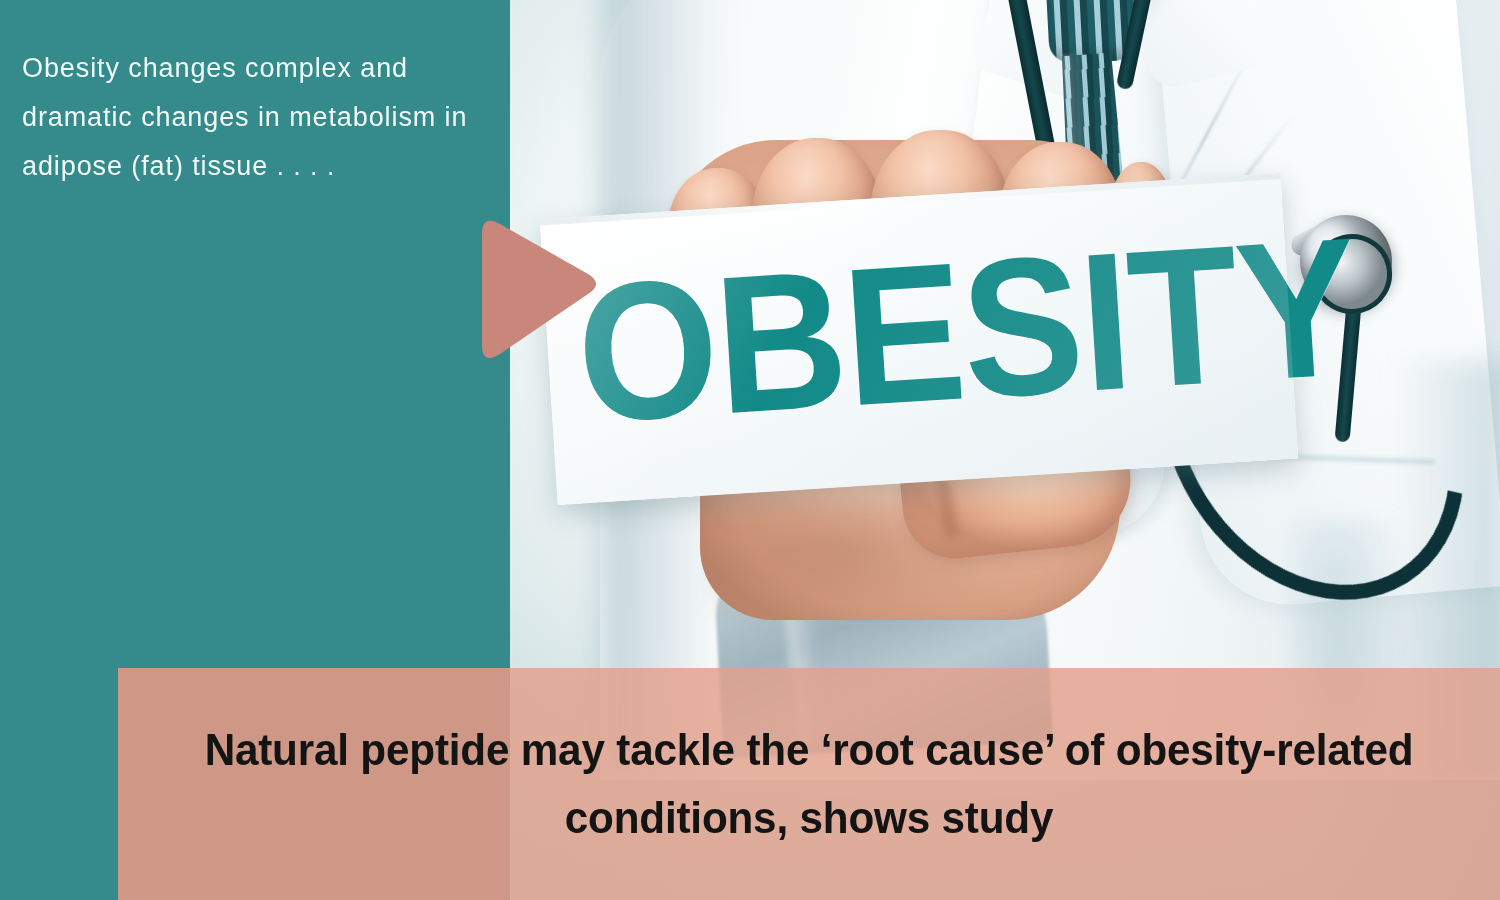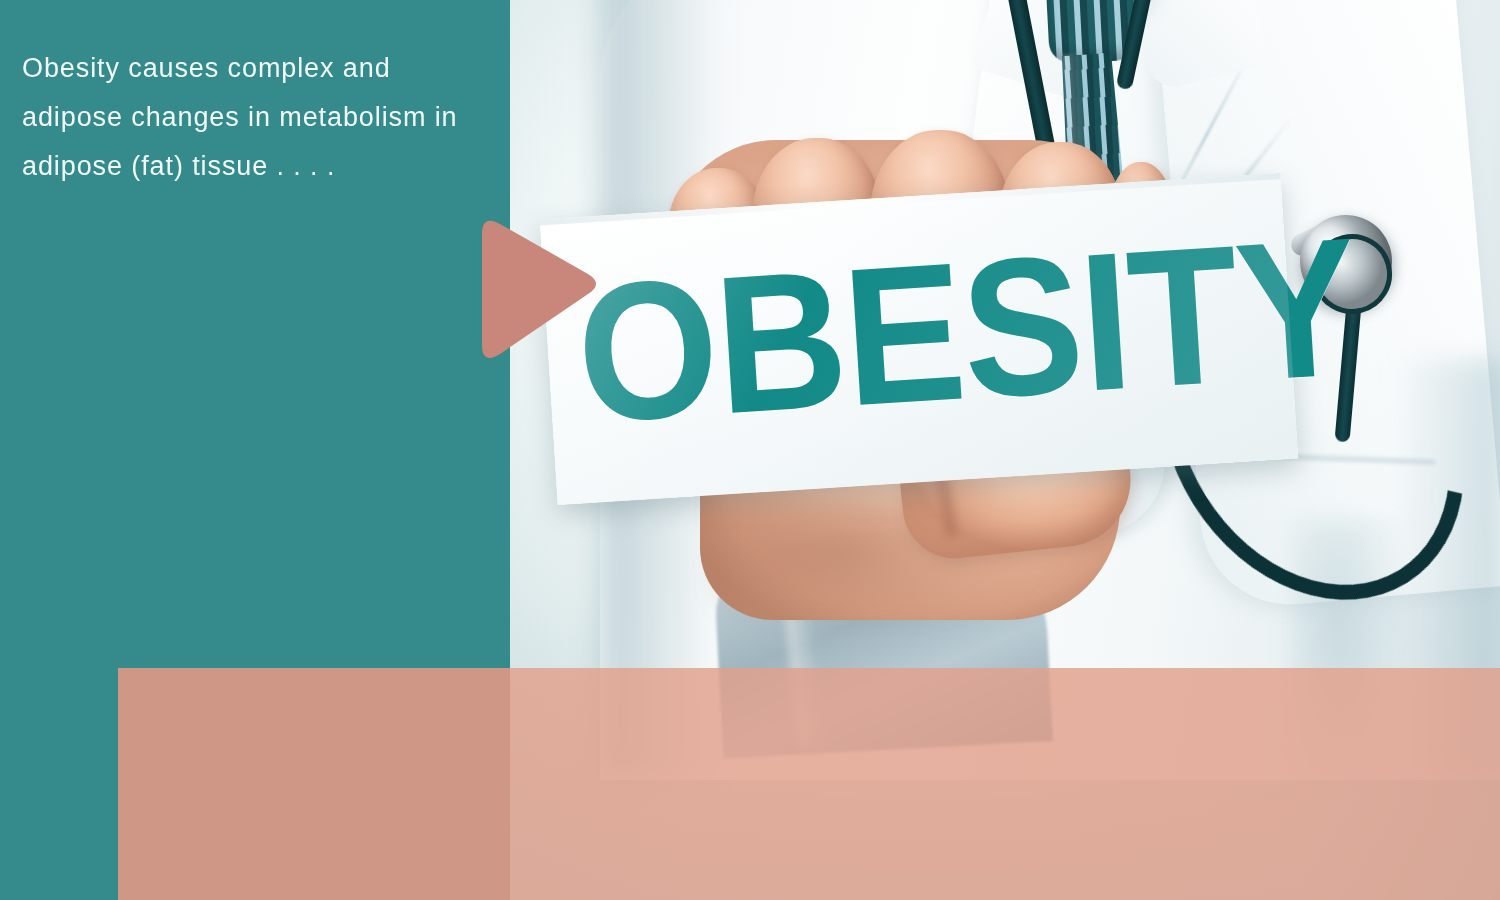--- a/index.html
+++ b/index.html
@@ -354,25 +354,28 @@
     </div>
 
     <div class="card">
       <div class="card-edge-top"></div>
       <div class="card-text">OBESITY</div>
       <div class="card-gloss"></div>
     </div>
   </div>
 
   <div class="teal-panel">
-    <div class="teal-text">Obesity causes complex and adipose changes in metabolism in adipose (fat) tissue . . . .</div>
+    <div class="teal-text">Obesity changes complex and dramatic changes in metabolism in adipose (fat) tissue . . . .</div>
   </div>
 
   <div class="play-tri">
     <svg viewBox="0 0 136 155" xmlns="http://www.w3.org/2000/svg" aria-hidden="true">
       <path d="M20 22 Q20 2 38 12 L126 62 Q142 72 126 82 L38 142 Q20 153 20 133 Z" fill="#c9867a"></path>
     </svg>
   </div>
 
   <div class="banner"></div>
   <div class="banner-overlap"></div>
+  <div class="banner-text">
+    <span>Natural peptide may tackle the ‘root cause’ of obesity-related conditions, shows study</span>
+  </div>
 
 </div>
 
 </body></html>

